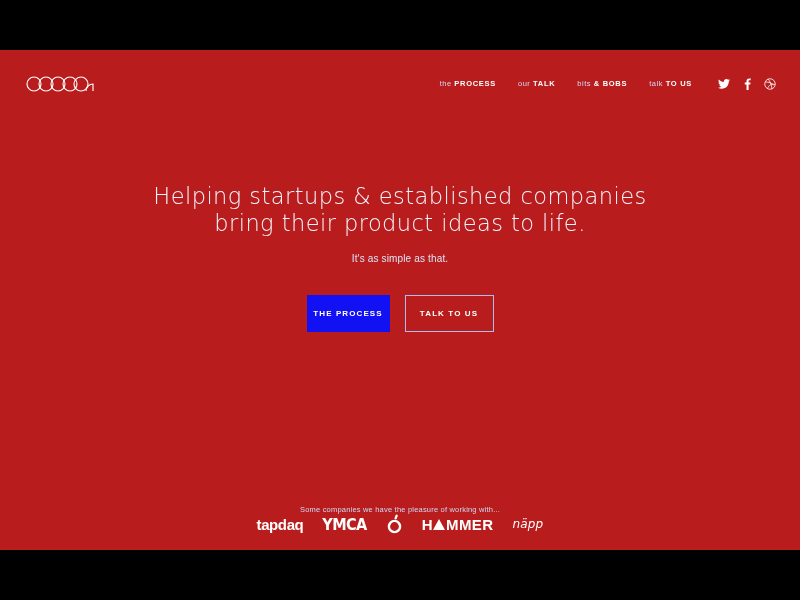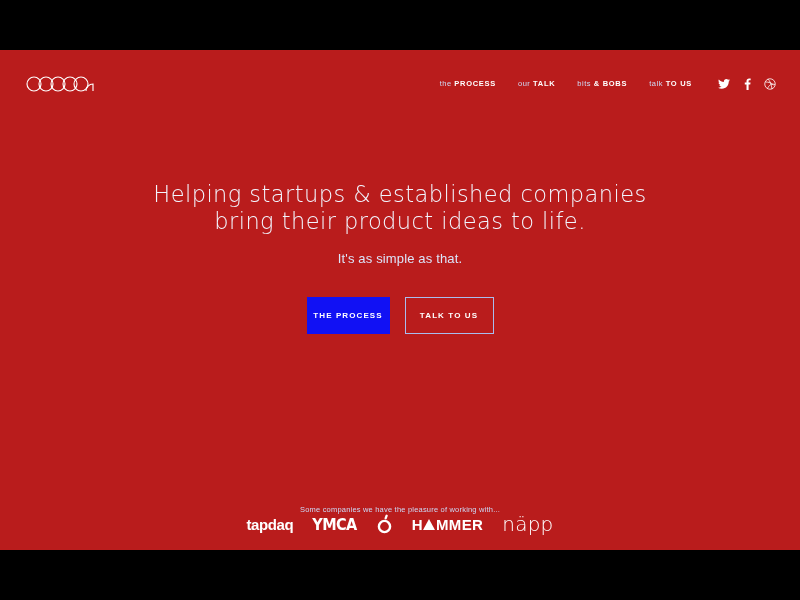--- a/index.html
+++ b/index.html
@@ -81,21 +81,21 @@
     font-size:22.5px;
     line-height:1.18;
     letter-spacing:0.45px;
     color:#f2f5fe;
     text-align:center;
     max-width:620px;
   }
 
   .hero-sub {
     margin-top:17px;
-    font-size:13px;
+    font-size:10px;
     letter-spacing:0.15px;
     color:#dbe5fa;
   }
 
   .hero-actions {
     margin-top:31px;
     display:flex; align-items:center;
     gap:15px;
   }
 
@@ -153,22 +153,23 @@
   .client-hammer .tri {
     width:0; height:0;
     border-left:6.5px solid transparent;
     border-right:6.5px solid transparent;
     border-bottom:11px solid #ffffff;
     margin:0 0.5px;
     position:relative; top:0.5px;
   }
   .client-napp {
     font-family:"DejaVu Sans", sans-serif;
-    font-size:20px; font-weight:300;
+    font-size:12px; font-weight:300;
     letter-spacing:0.2px;
+    font-style:italic;
   }
 </style>
 </head>
 <body>
 
 <div id="letterbox-top" class="letterbox"></div>
 
 <div class="stage">
 
   <header class="site-header">

